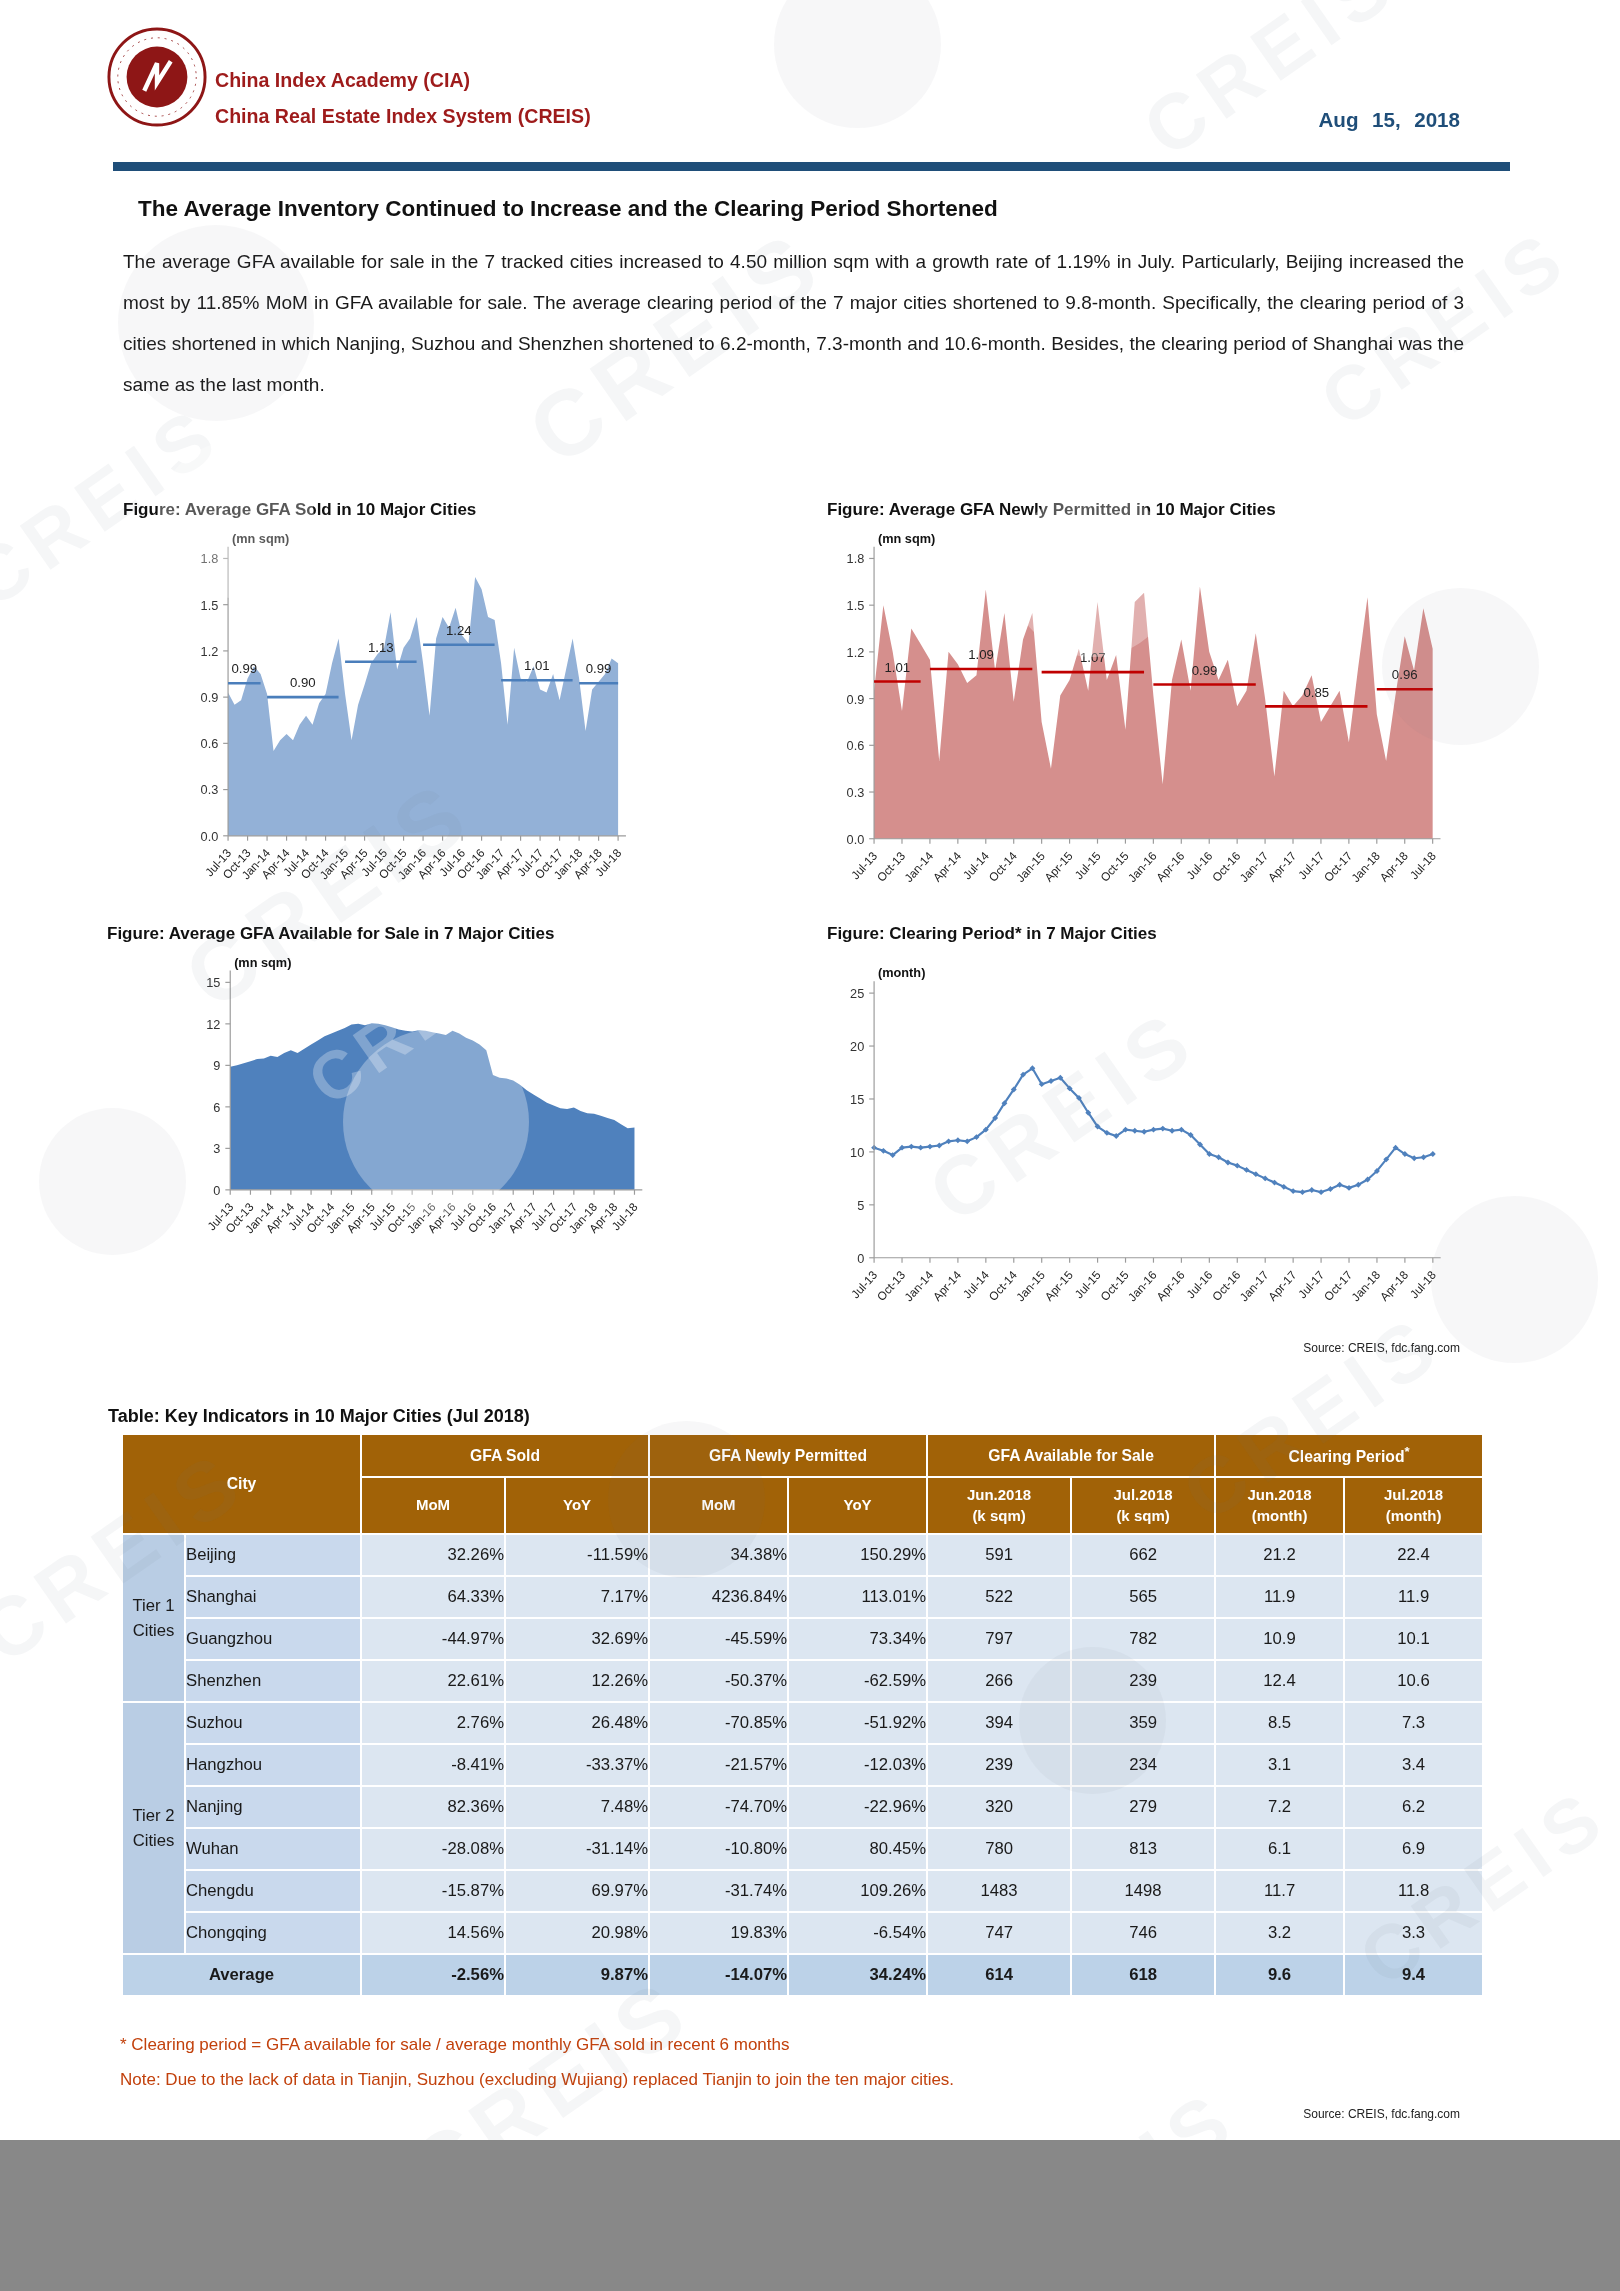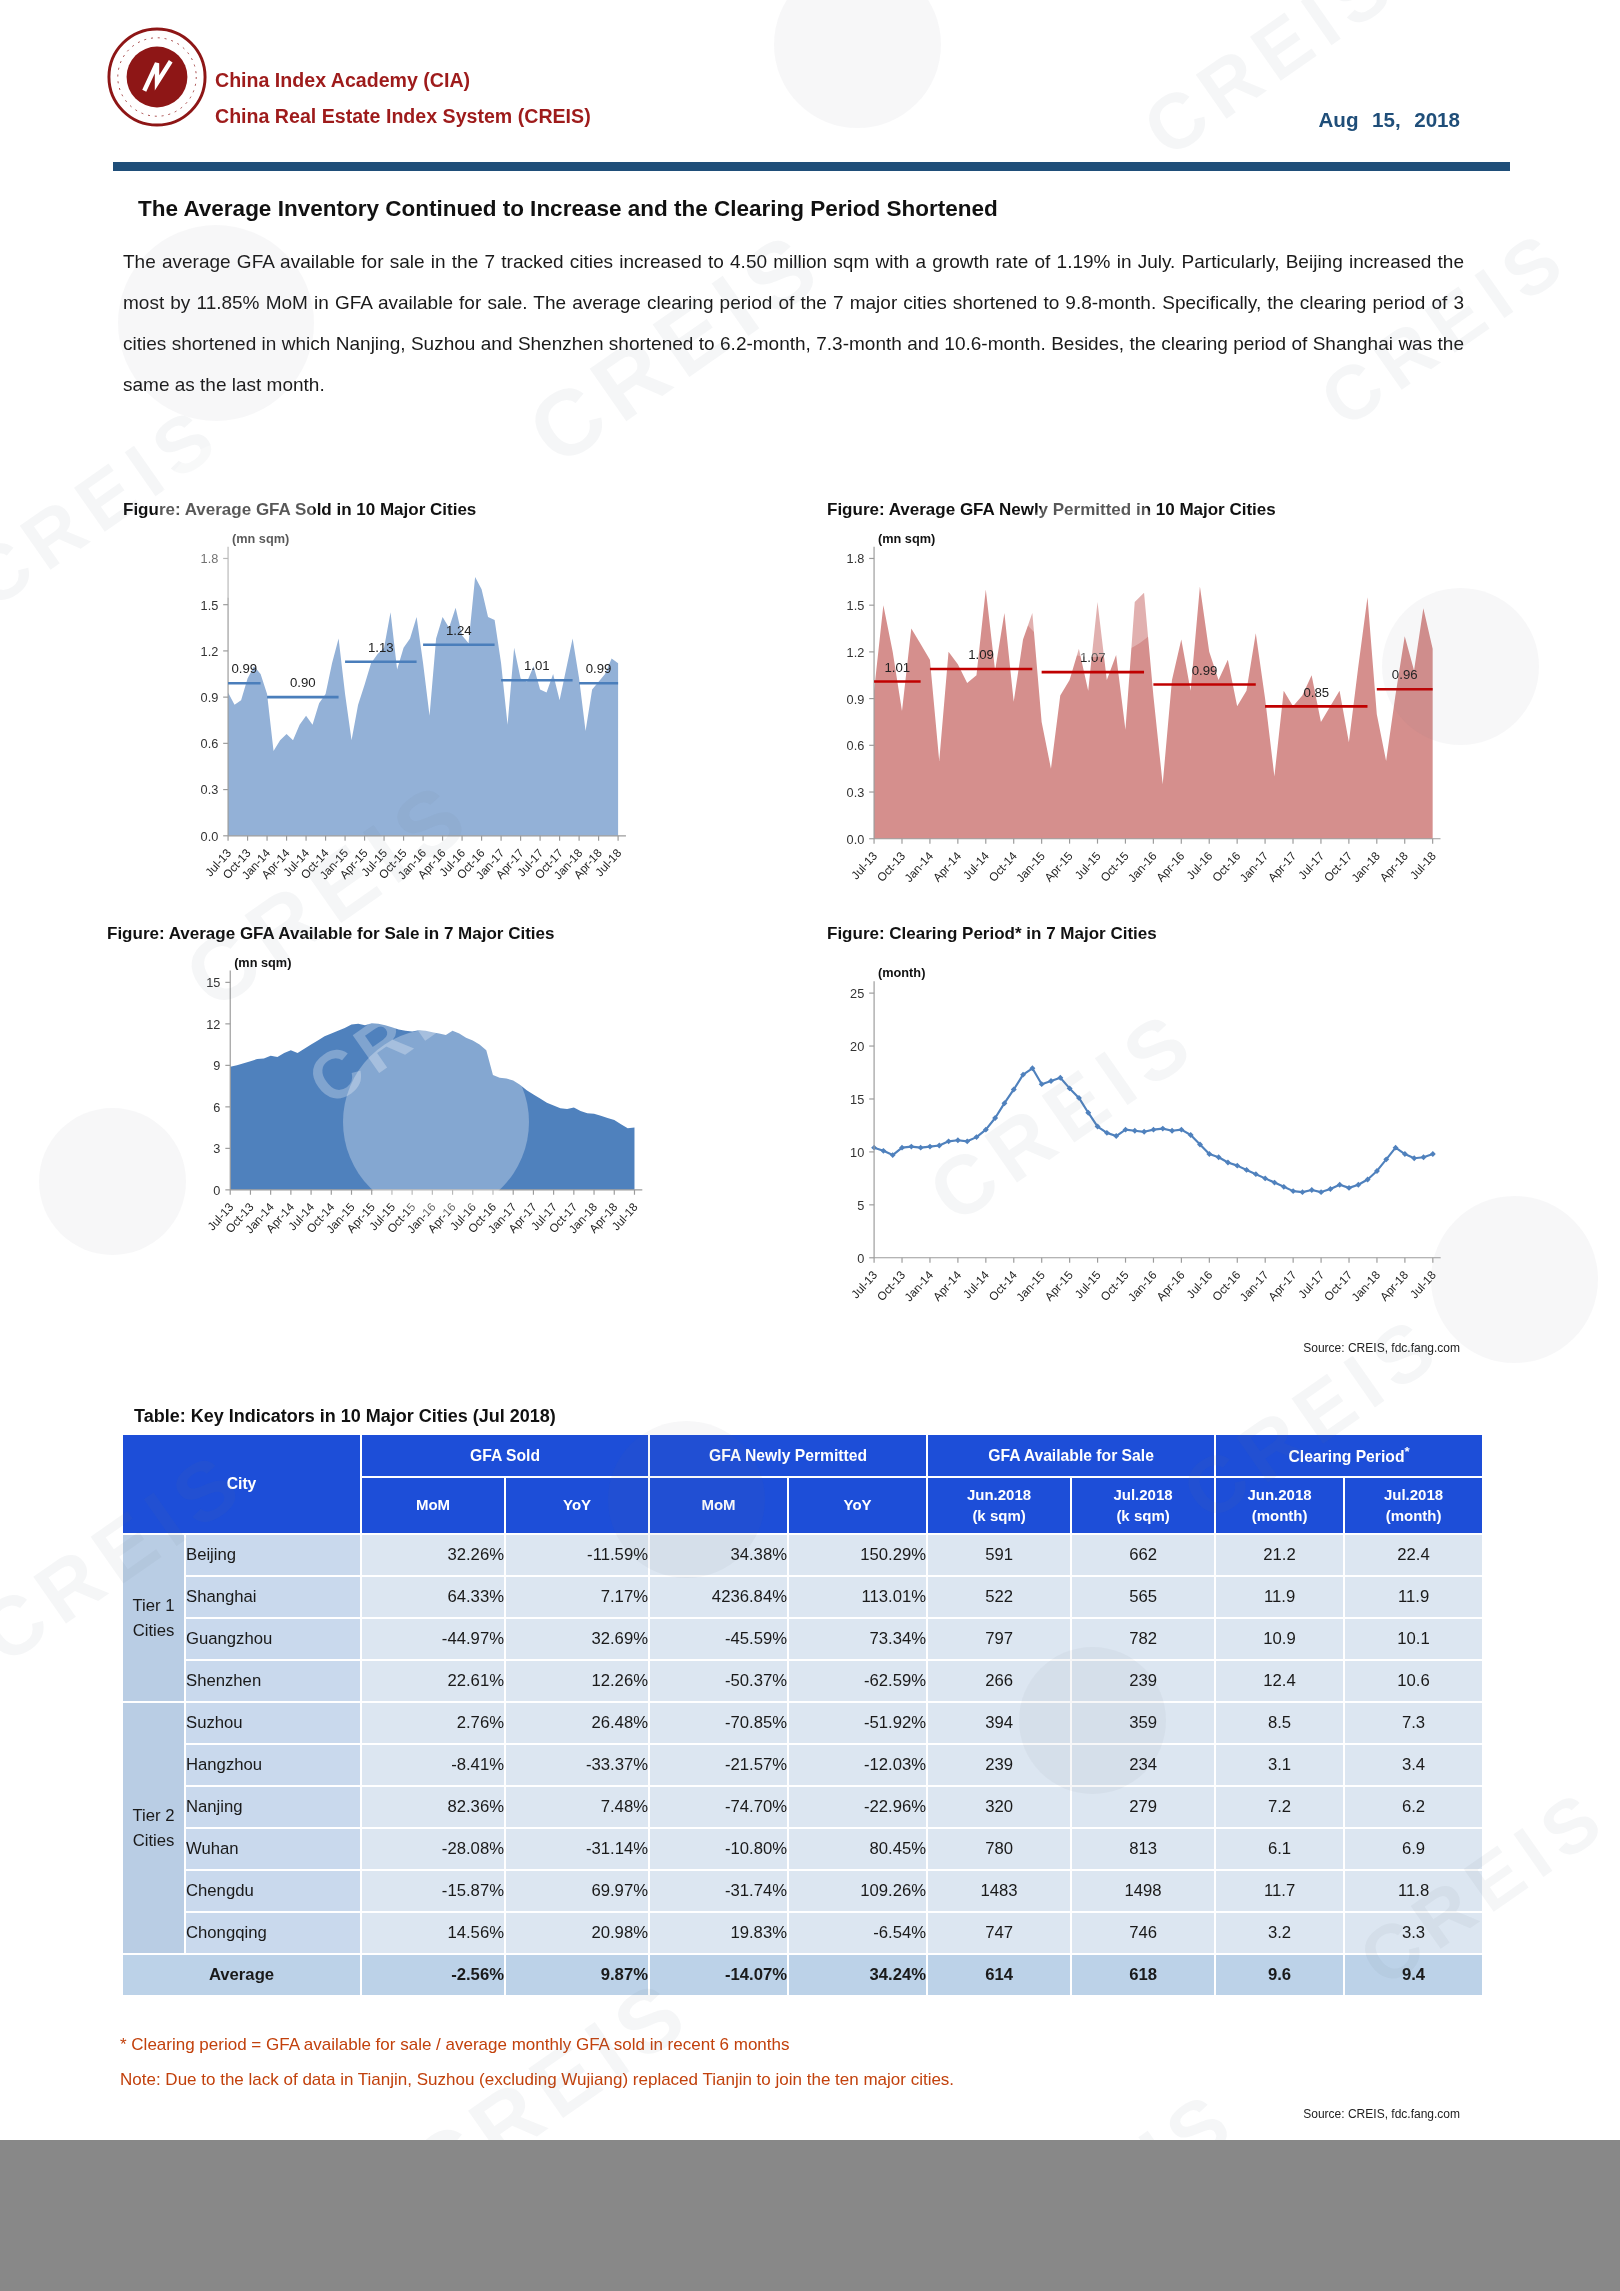--- a/index.html
+++ b/index.html
@@ -13,21 +13,21 @@
   .rule{background:#1f4e79;}
   
   .art-title{font-weight:bold;font-size:22.5px;color:#111;}
   .art-body{font-size:19px;line-height:41px;text-align:justify;color:#1a1a1a;}
   .fig-title{font-weight:bold;font-size:17px;color:#111;white-space:nowrap;}
   .src-note{font-size:12px;color:#222;text-align:right;}
   svg text{font-family:"Liberation Sans","DejaVu Sans",sans-serif;}
   
   .tbl-title{font-weight:bold;font-size:18px;color:#111;}
   table.kit{border-collapse:separate;border-spacing:2.9px;table-layout:fixed;width:1345px;}
-  table.kit th{background:#1d4ed8;color:#fff;font-weight:bold;font-size:15.7px;padding:1px;vertical-align:middle;}
+  table.kit th{background:#a16207;color:#fff;font-weight:bold;font-size:15.7px;padding:1px;vertical-align:middle;}
   table.kit th.sub{font-size:15px;white-space:pre-line;line-height:1.35;height:55px;}
   table.kit th.grp{height:41px;}
   table.kit td{font-size:16.7px;height:40px;vertical-align:middle;padding:0;}
   td.cell{background:#dce6f1;}
   td.pct{text-align:right;padding-right:26.5px;}
   td.ctr{text-align:center;}
   td.cityname{background:#c9d9ed;text-align:left;padding-left:23.5px;}
   td.tier{background:#b9cde4;text-align:center;font-size:16.7px;line-height:1.5;}
   tr.avgrow td{background:#bcd2e8;font-weight:bold;}
   tr.avgrow td.lbl{text-align:center;}
@@ -401,21 +401,21 @@
           <line x1="598.5" y1="315" x2="598.5" y2="320" stroke="#9b9b9b" stroke-width="1.2"></line>
           <text x="602.5" y="333" text-anchor="end" font-size="12" fill="#222" transform="rotate(-48 602.5 333)">Apr-18</text>
           <line x1="627" y1="315" x2="627" y2="320" stroke="#9b9b9b" stroke-width="1.2"></line>
           <text x="631" y="333" text-anchor="end" font-size="12" fill="#222" transform="rotate(-48 631 333)">Jul-18</text>
           <text x="61" y="29" text-anchor="start" font-size="13" font-weight="bold" fill="#111">(month)</text>
         </svg></div>
     </div>
 
   <div class="abs src-note" style="right:160px;top:1341px;width:490px;">Source: CREIS, fdc.fang.com</div>
 
-  <div class="abs tbl-title" style="left:134px;top:1406px;">Table: Key Indicators in 10 Major Cities (Jul 2018)</div>
+  <div class="abs tbl-title" style="left:108px;top:1406px;">Table: Key Indicators in 10 Major Cities (Jul 2018)</div>
   <div class="abs" style="left:121px;top:1433px;">
     <table class="kit">
       <colgroup>
         <col style="width:61px">
           <col style="width:174px">
         <col style="width:142px">
           <col style="width:142px">
         <col style="width:137px">
           <col style="width:137px">
         <col style="width:142px">

